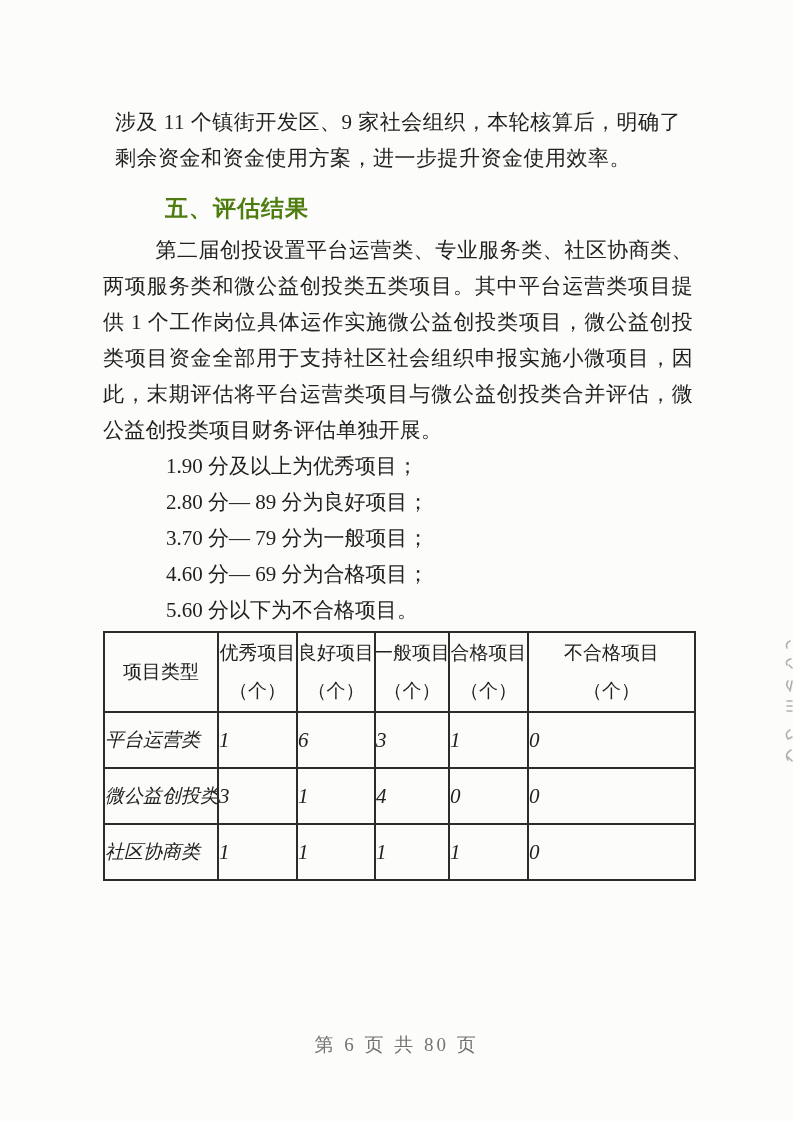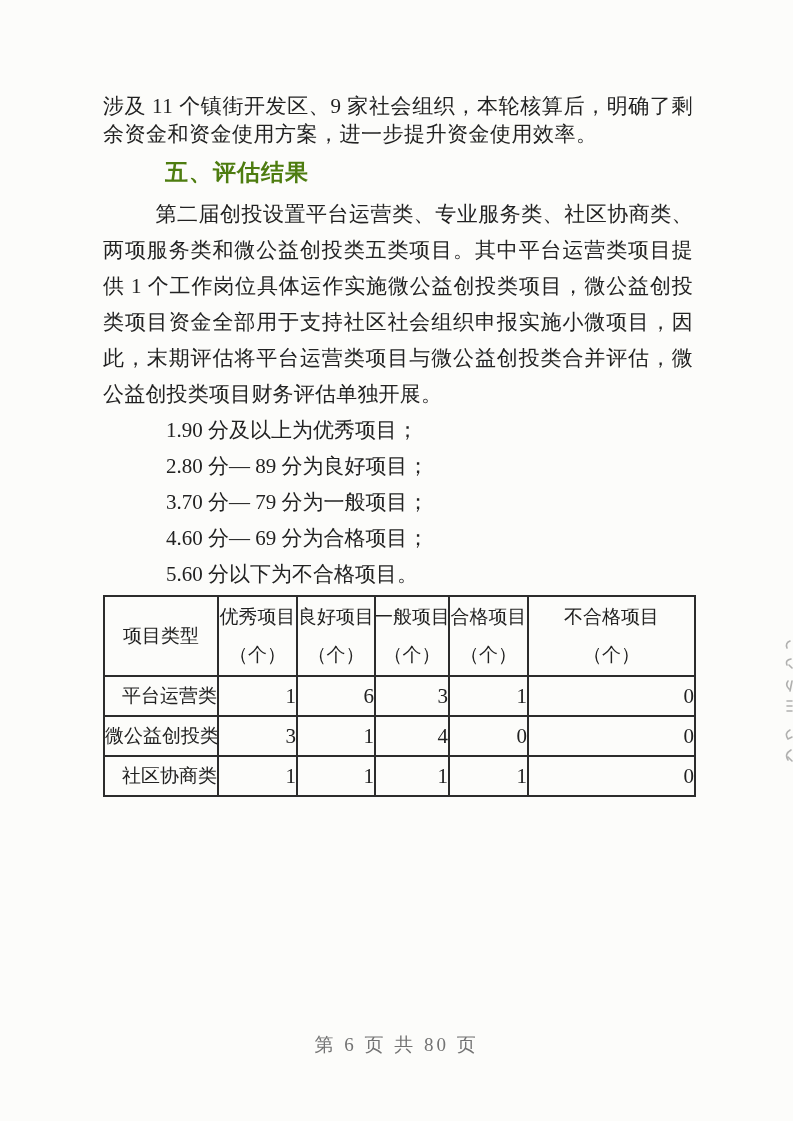--- a/index.html
+++ b/index.html
@@ -11,24 +11,24 @@
     font-family:"Liberation Serif","DejaVu Serif",serif;
     color:#222;
     box-shadow:0 0 4px rgba(0,0,0,.15);
   }
   .content{
     position:absolute;
     left:103px;top:92px;width:590px;
     font-size:21px;
   }
   .p-continuation{
-    line-height:28px;
+    line-height:36px;
     text-align:justify;
     letter-spacing:.5px;
-    margin:0;
+    margin:12px;
   }
   .section-heading{
     margin:4px 0 4px 62px;
     font-family:"Liberation Sans","DejaVu Sans",sans-serif;
     font-size:23px;
     font-weight:bold;
     line-height:40px;
     color:#4d7c0f;
     letter-spacing:1px;
   }
@@ -58,27 +58,27 @@
     margin:0;
   }
   table.grade-table{
     border-collapse:collapse;
     table-layout:fixed;
     width:591px;
     margin-top:3px;
   }
   .grade-table th,.grade-table td{
     border:2px solid #2c2c2c;
-    text-align:right;
+    text-align:left;
     font-weight:normal;
     padding:0;
     overflow:hidden;
   }
   .grade-table thead tr{height:78px;}
-  .grade-table tbody tr{height:40px;}
+  .grade-table tbody tr{height:56px;font-style:italic;}
   .th-inner{
     display:flex;flex-direction:column;
     justify-content:center;align-items:center;
     height:78px;gap:12px;
     font-size:19px;letter-spacing:0;
     white-space:nowrap;
   }
   .row-label{
     font-size:19px;letter-spacing:0;white-space:nowrap;
   }

